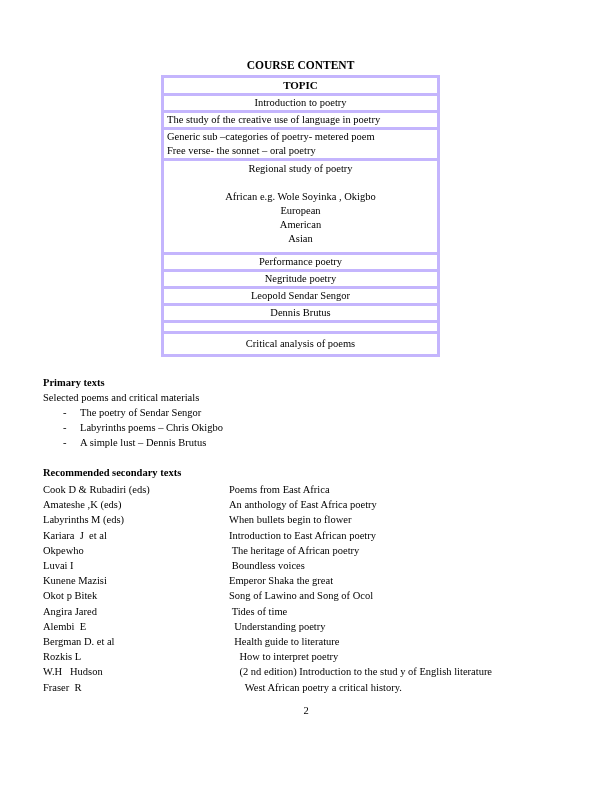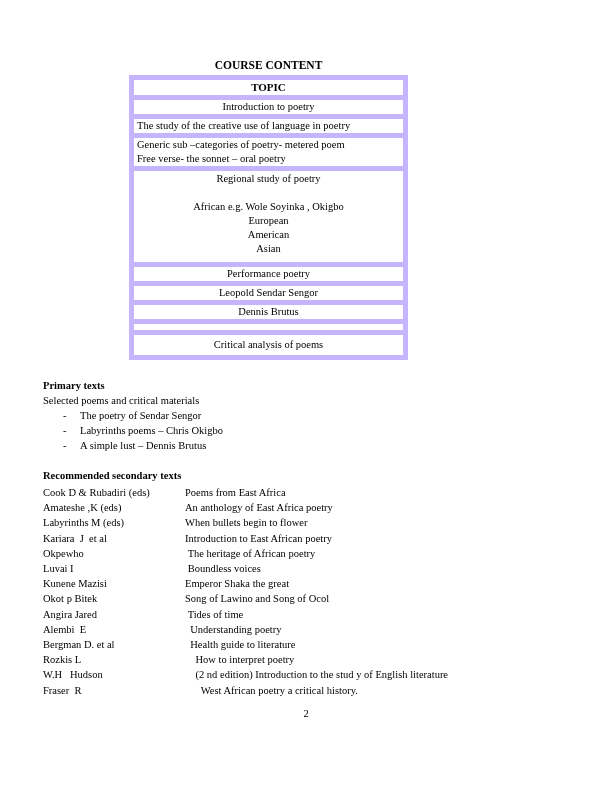--- a/index.html
+++ b/index.html
@@ -4,44 +4,44 @@
 <style>
   * { margin:0; padding:0; box-sizing:border-box; }
   html,body { background:#e8e8e8; }
   .page {
     width:612px; height:792px; margin:0 auto; background:#ffffff; color:#000;
     font-family:"Liberation Serif", serif; font-size:10.5px; line-height:15px;
     position:relative; overflow:hidden;
   }
   .content { padding:58px 43px 0 43px; }
 
-  .table-wrap { width:279px; margin-left:86px; }
+  .table-wrap { width:279px; margin-left:118px; }
   .doc-title { font-size:11.5px; font-weight:bold; text-align:center; line-height:14px; margin-bottom:3px; }
 
   table.topic-table { width:100%; border-collapse:collapse; }
   table.topic-table th, table.topic-table td {
-    border:5px solid #c4b5fd; padding:0 3px; font-size:10.5px; line-height:14px;
+    border:3px solid #c4b5fd; padding:0 3px; font-size:10.5px; line-height:14px;
     white-space:pre-line; vertical-align:top;
   }
   table.topic-table th { font-weight:bold; text-align:center; font-size:11px; line-height:15px; }
   tr.center td { text-align:center; }
   tr.left td { text-align:left; }
   tr.empty td { height:11px; }
   tr.tall td { padding-bottom:6px; padding-top:1px; }
   tr.last td { padding-top:3px; padding-bottom:3px; }
 
   .primary-section { margin-top:18px; }
   .section-heading { font-weight:bold; font-size:10.5px; line-height:15px; }
   .intro-line { line-height:15px; }
   .bullet { display:flex; margin-left:20px; line-height:15px; }
   .bullet .dash { width:17px; flex:none; }
 
   .secondary-section { margin-top:15px; }
   .ref-list { margin-top:2px; }
-  .ref-row { display:flex; line-height:15.2px; }
+  .ref-row { display:flex; line-height:15.2px;gap:44px; }
   .ref-row .author { width:142px; flex:none; white-space:pre-wrap; }
   .ref-row .title { white-space:pre-wrap; }
 
   .page-number { text-align:center; margin-top:8px; line-height:15px; }
 </style>
 </head>
 <body>
 
 <div class="page">
   <div class="content">
@@ -69,20 +69,23 @@
           <tr class="center tall">
               <td>Regional study of poetry
 
 African e.g. Wole Soyinka , Okigbo
 European
 American
 Asian</td>
             </tr>
           <tr class="center">
               <td>Performance poetry</td>
+            </tr>
+          <tr class="center">
+              <td>Negritude poetry</td>
             </tr>
           <tr class="center">
               <td>Leopold Sendar Sengor</td>
             </tr>
           <tr class="center">
               <td>Dennis Brutus</td>
             </tr>
           <tr class="center empty">
               <td></td>
             </tr>

